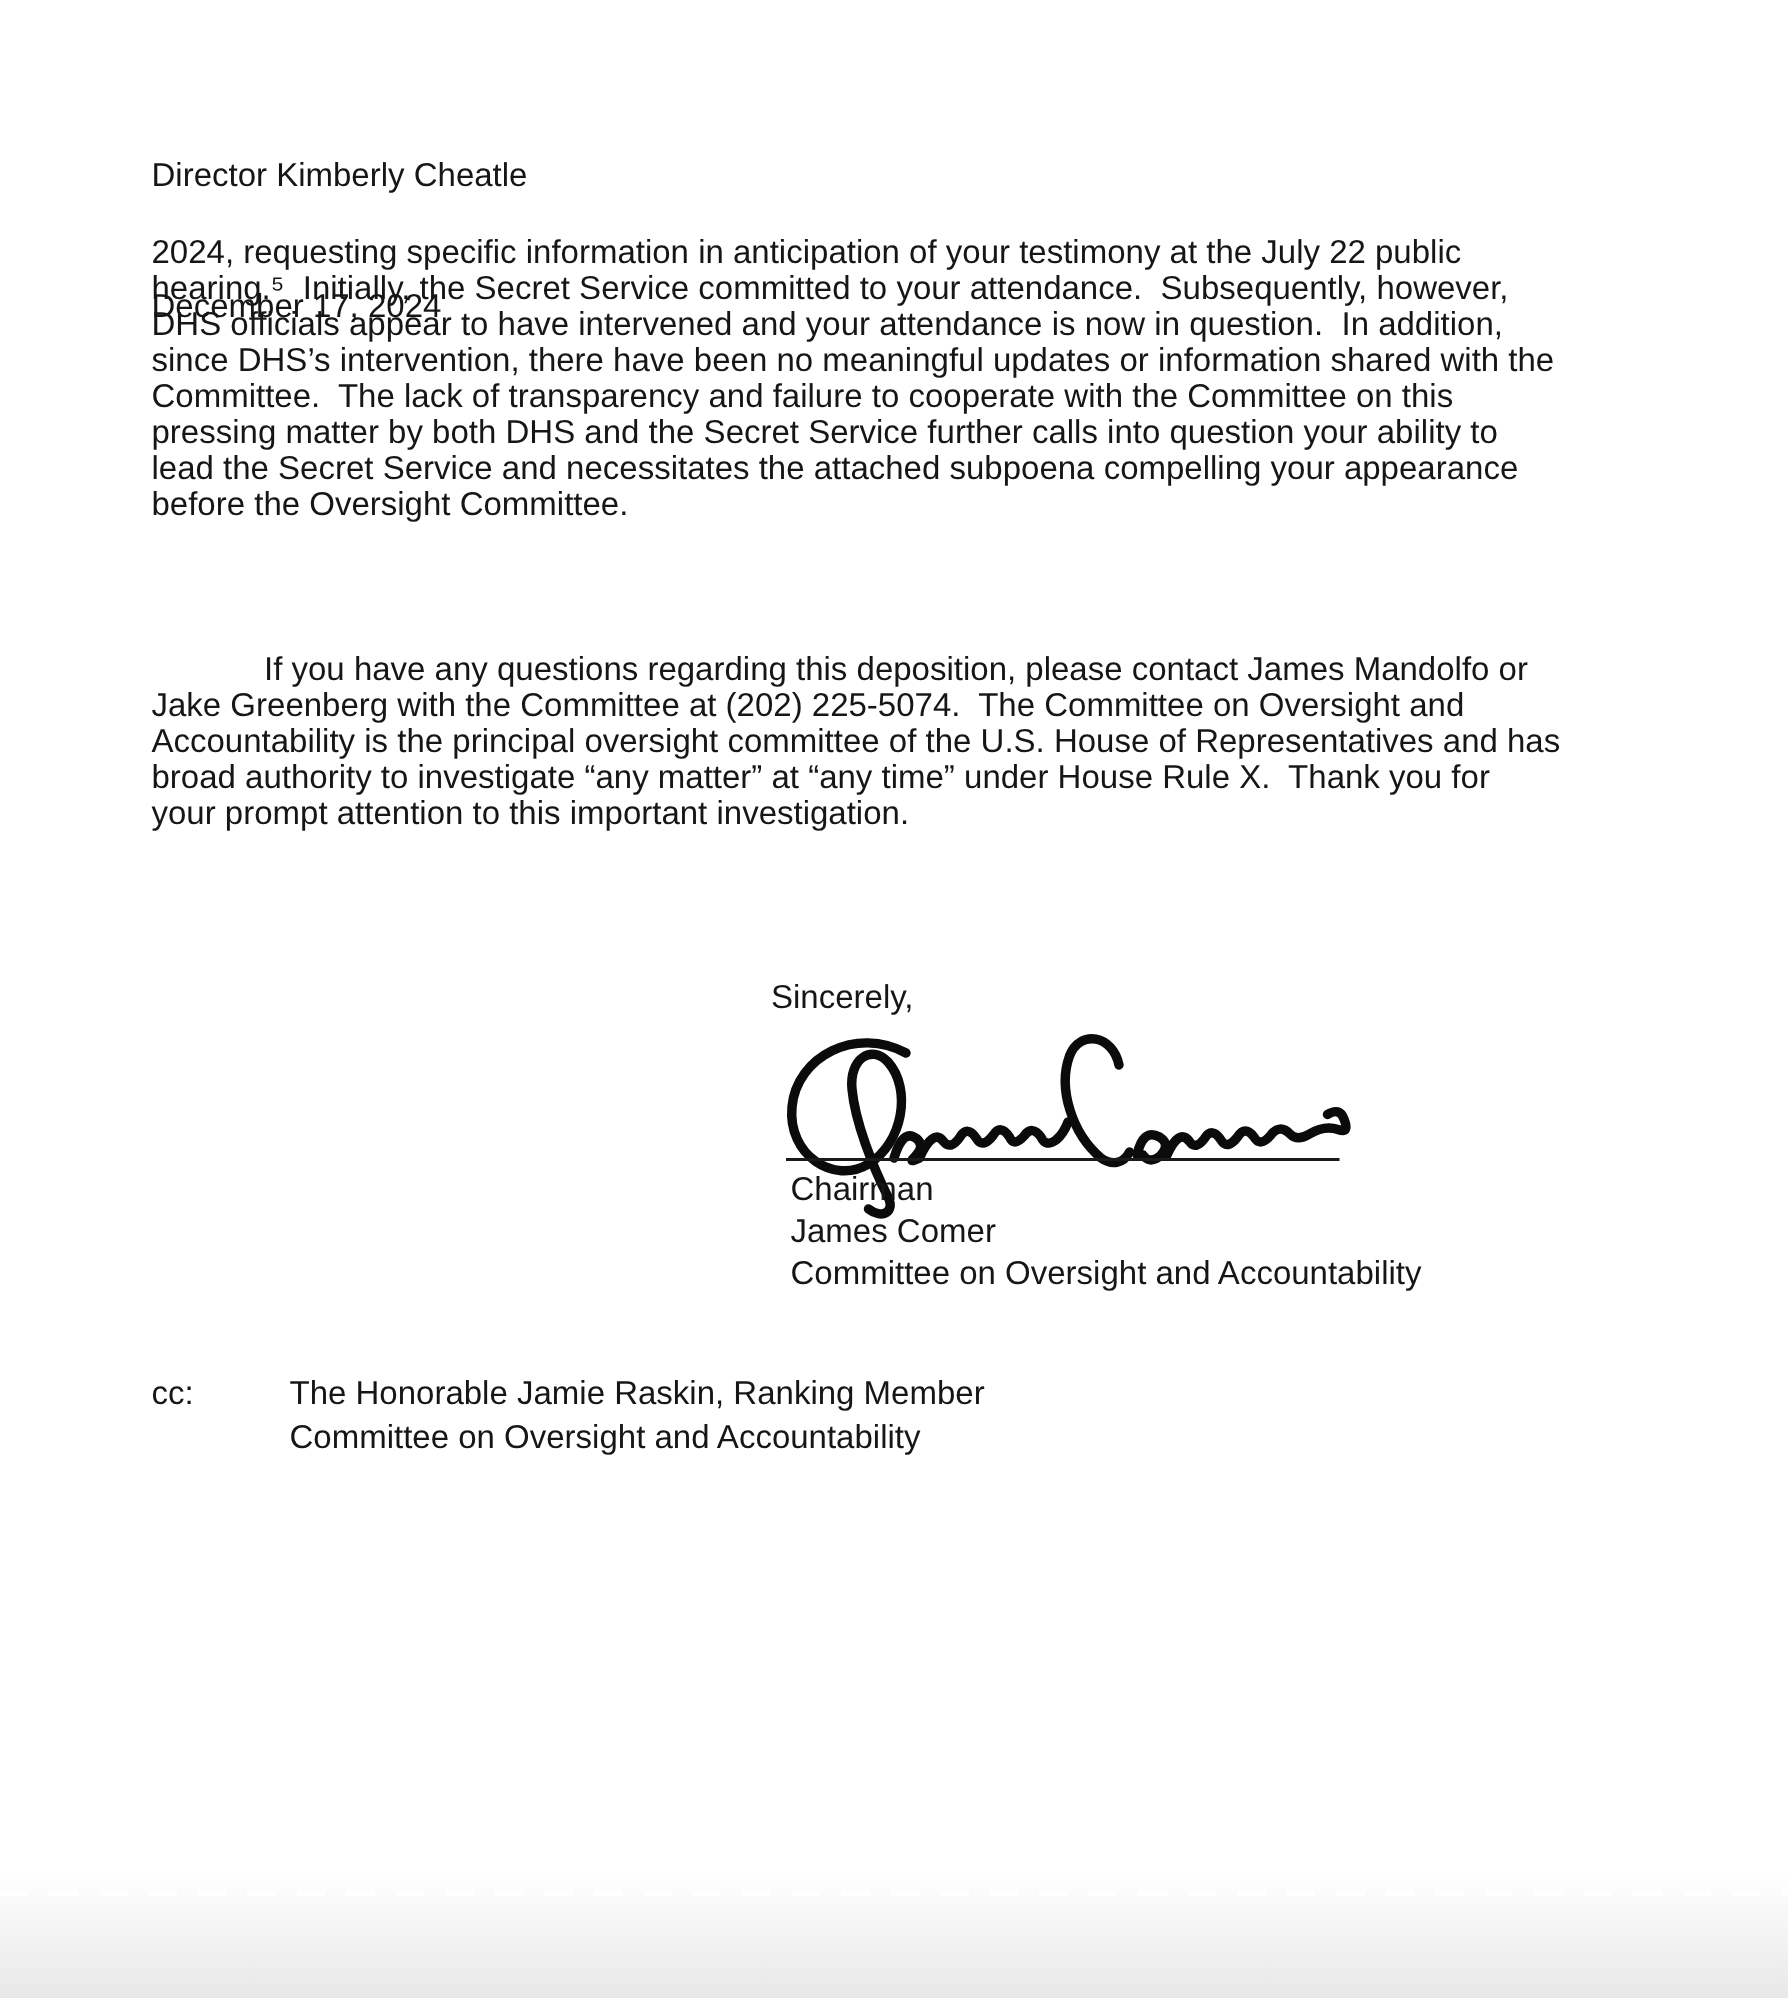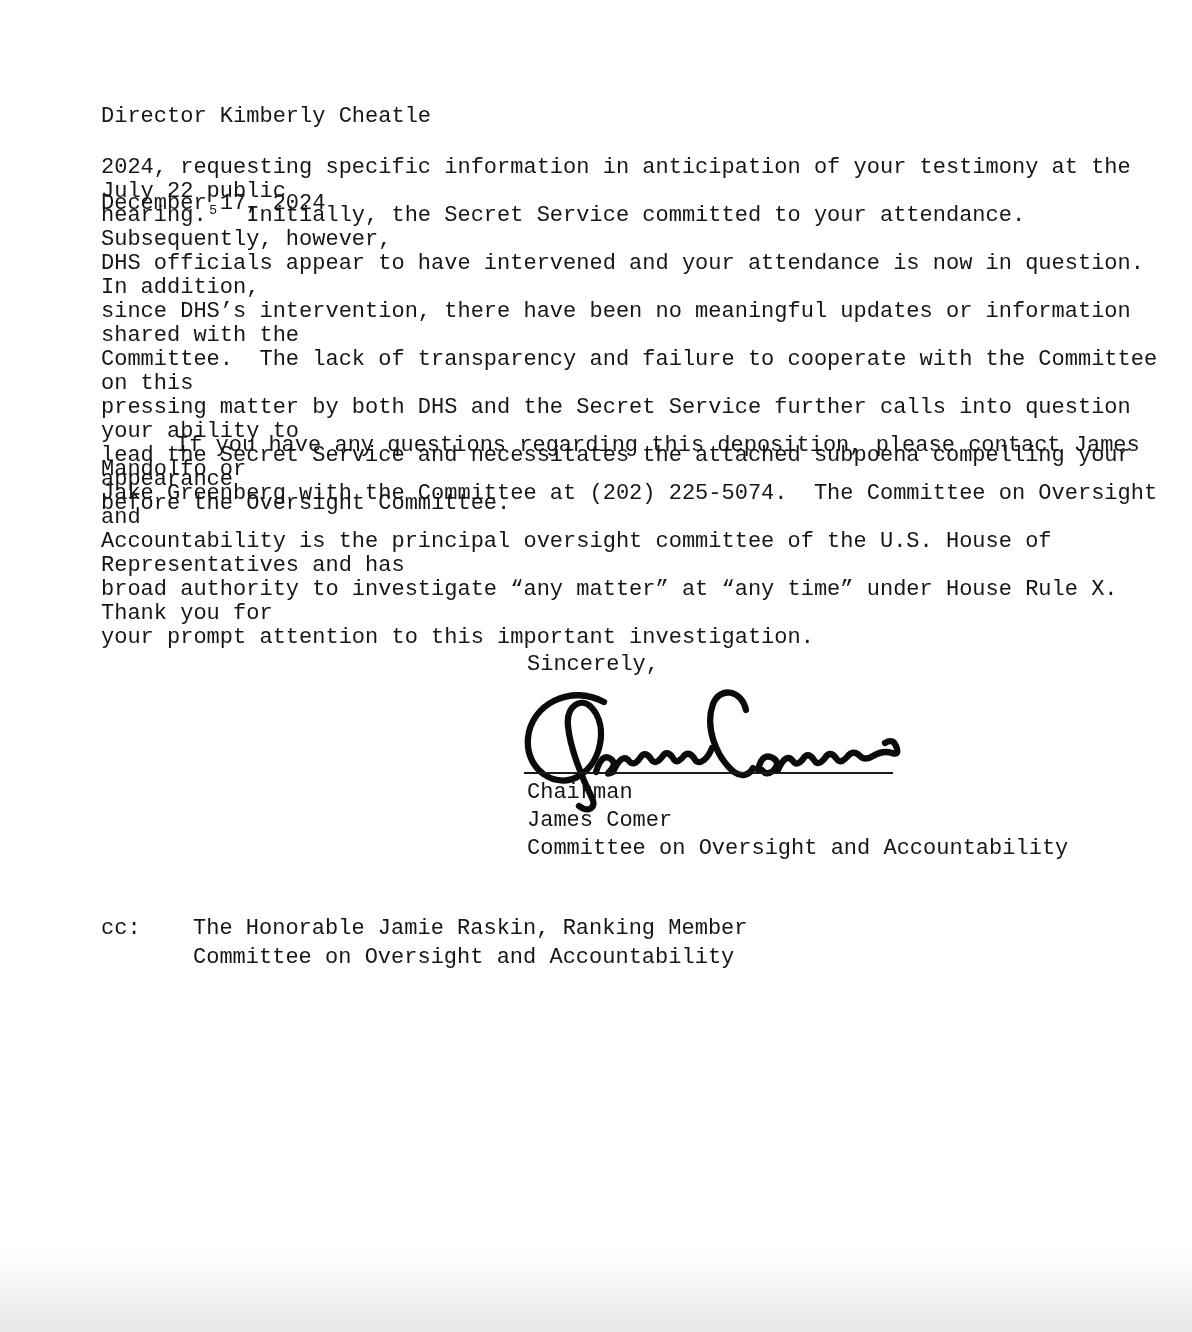--- a/index.html
+++ b/index.html
@@ -6,41 +6,41 @@
     margin: 0;
     padding: 0;
     background: #ffffff;
   }
   .canvas {
     position: relative;
     width: 1192px;
     height: 1332px;
     background: #ffffff;
     overflow: hidden;
-    font-family: Liberation Mono, monospace;
+    font-family: Liberation Sans, sans-serif;
     color: #161616;
     font-size: 22px;
   }
   .abs { position: absolute; }
   .letter-header {
     left: 101px;
     top: 44px;
     line-height: 29px;
     white-space: pre-wrap;
   }
   .para {
     left: 101px;
     width: 1070px;
     line-height: 24px;
     white-space: pre-wrap;
   }
   .para-1 { top: 156px; }
   .para-2 { top: 434px; text-indent: 75px; }
   .valediction {
-    left: 527px;
+    left: 514px;
     top: 651px;
     line-height: 28px;
   }
   .signature-svg {
     left: 516px;
     top: 682px;
     width: 395px;
     height: 132px;
   }
   .sig-line {

